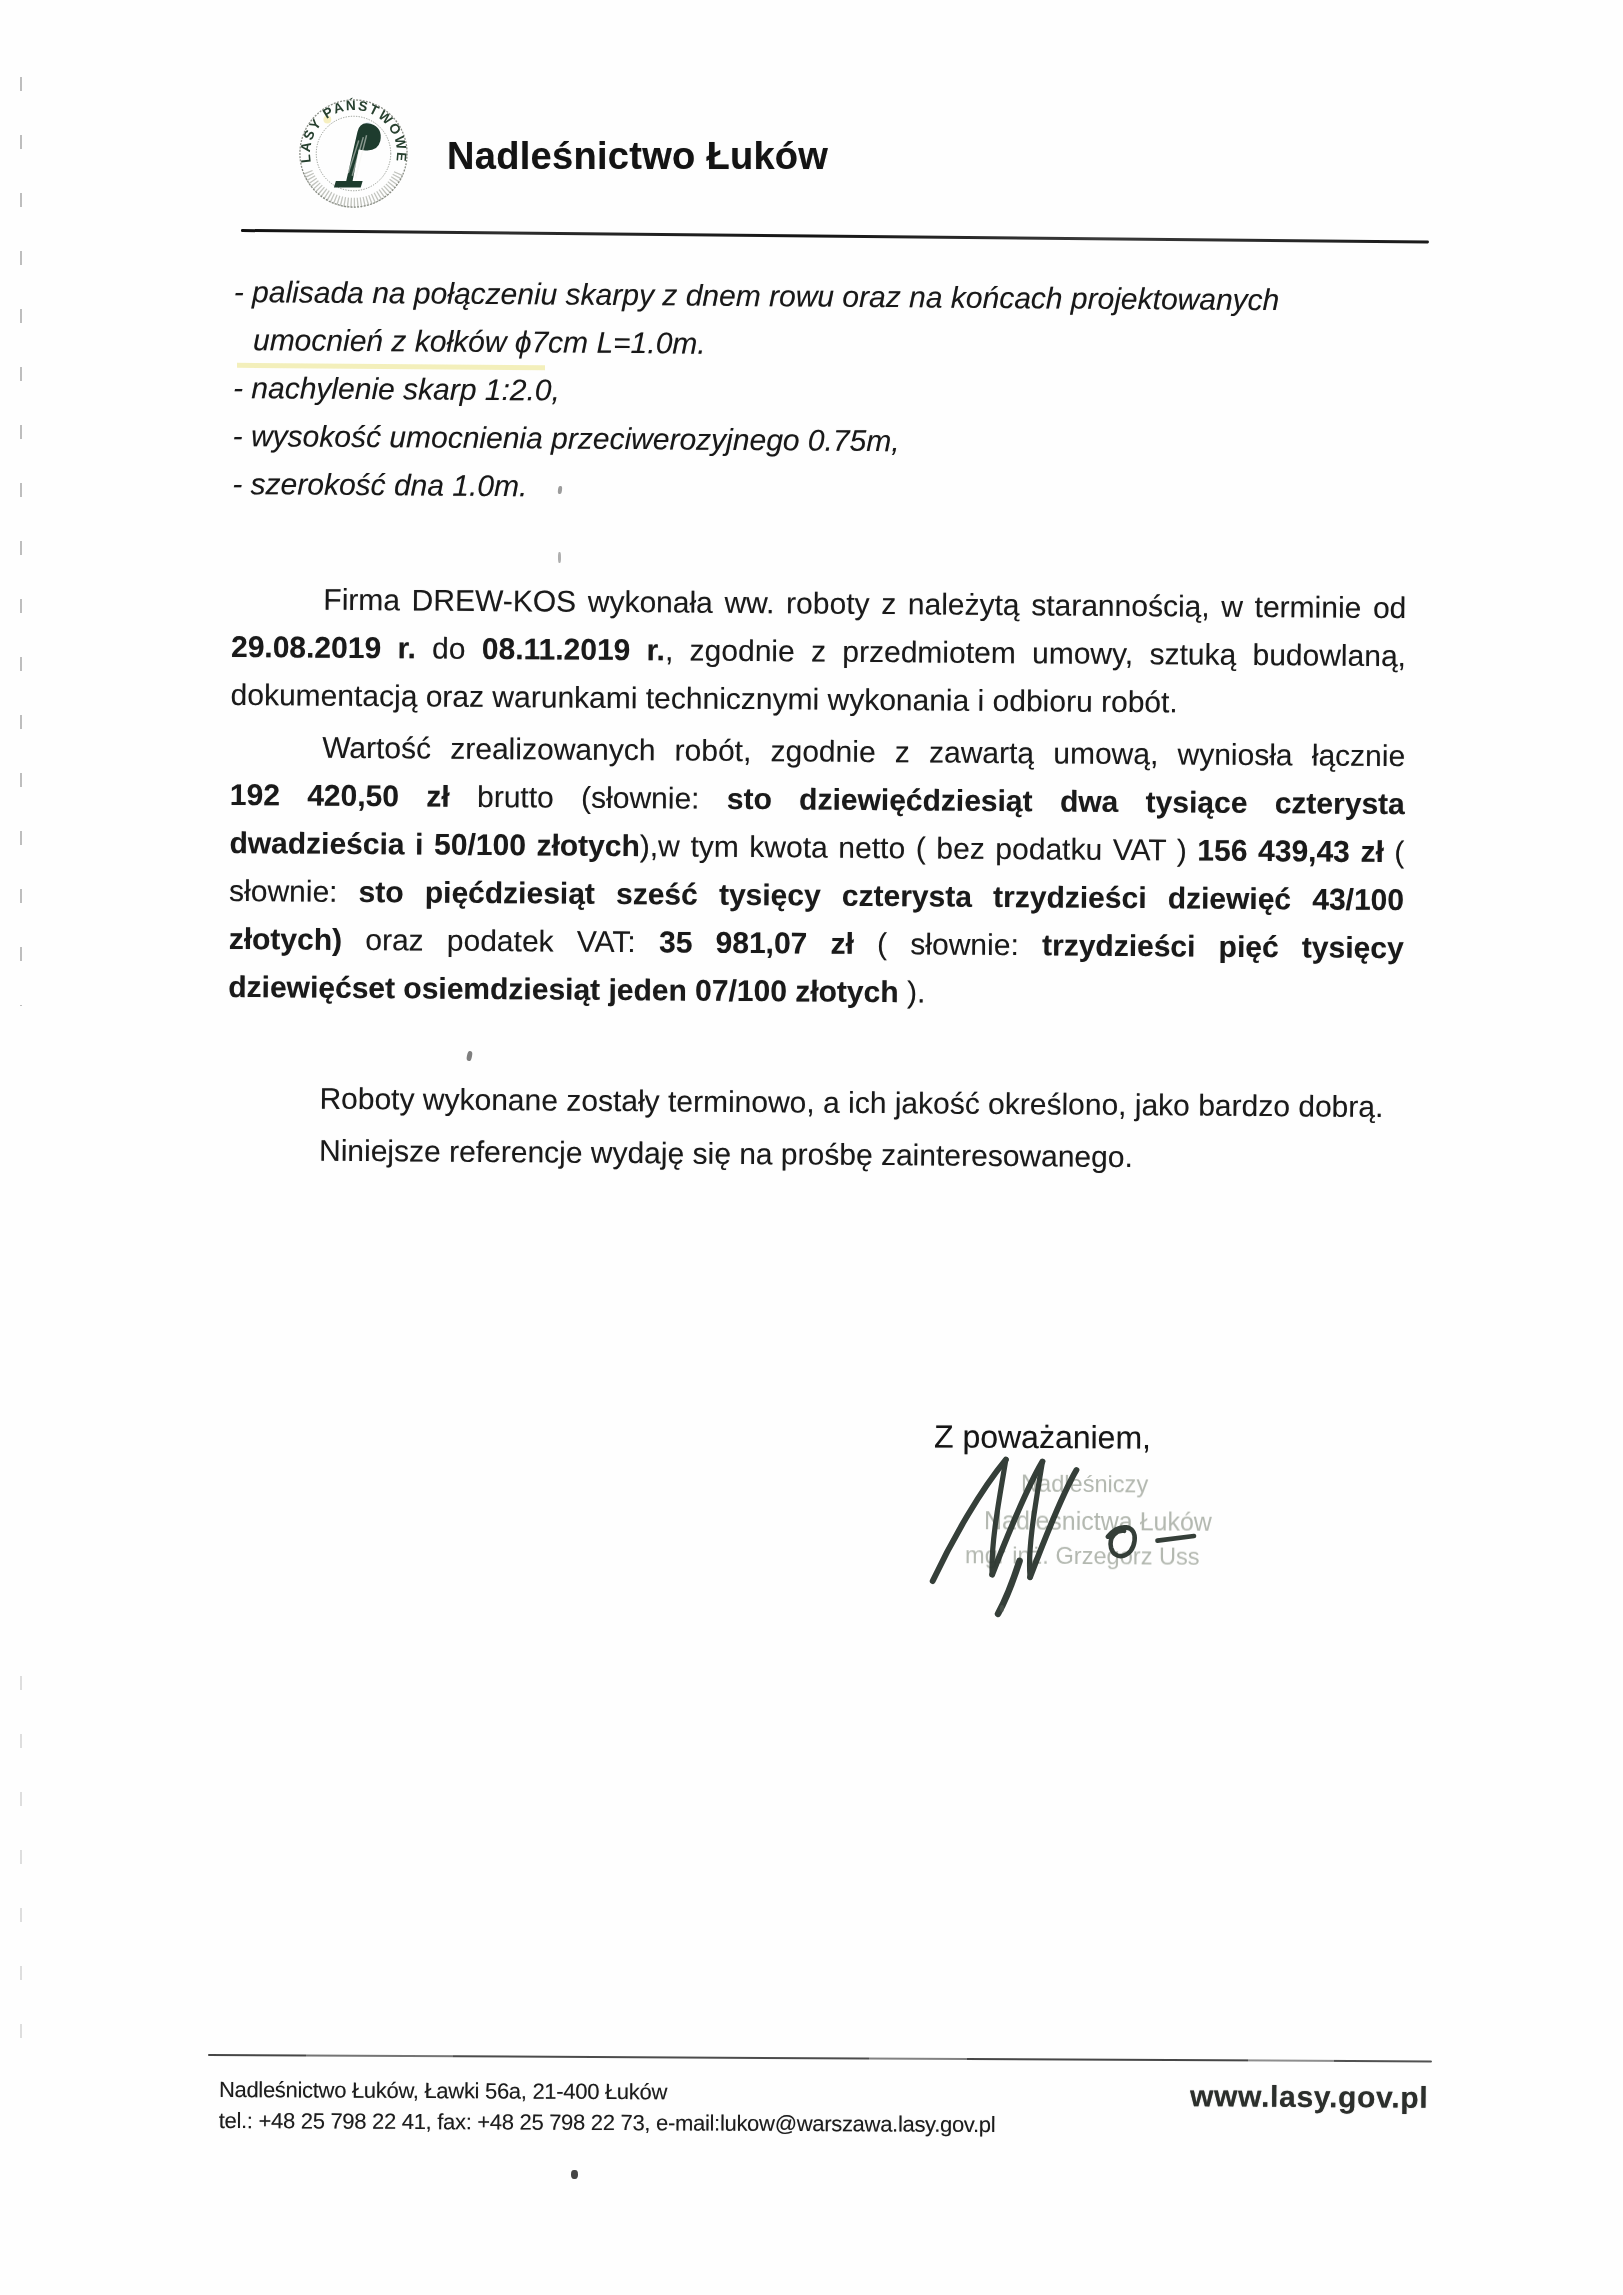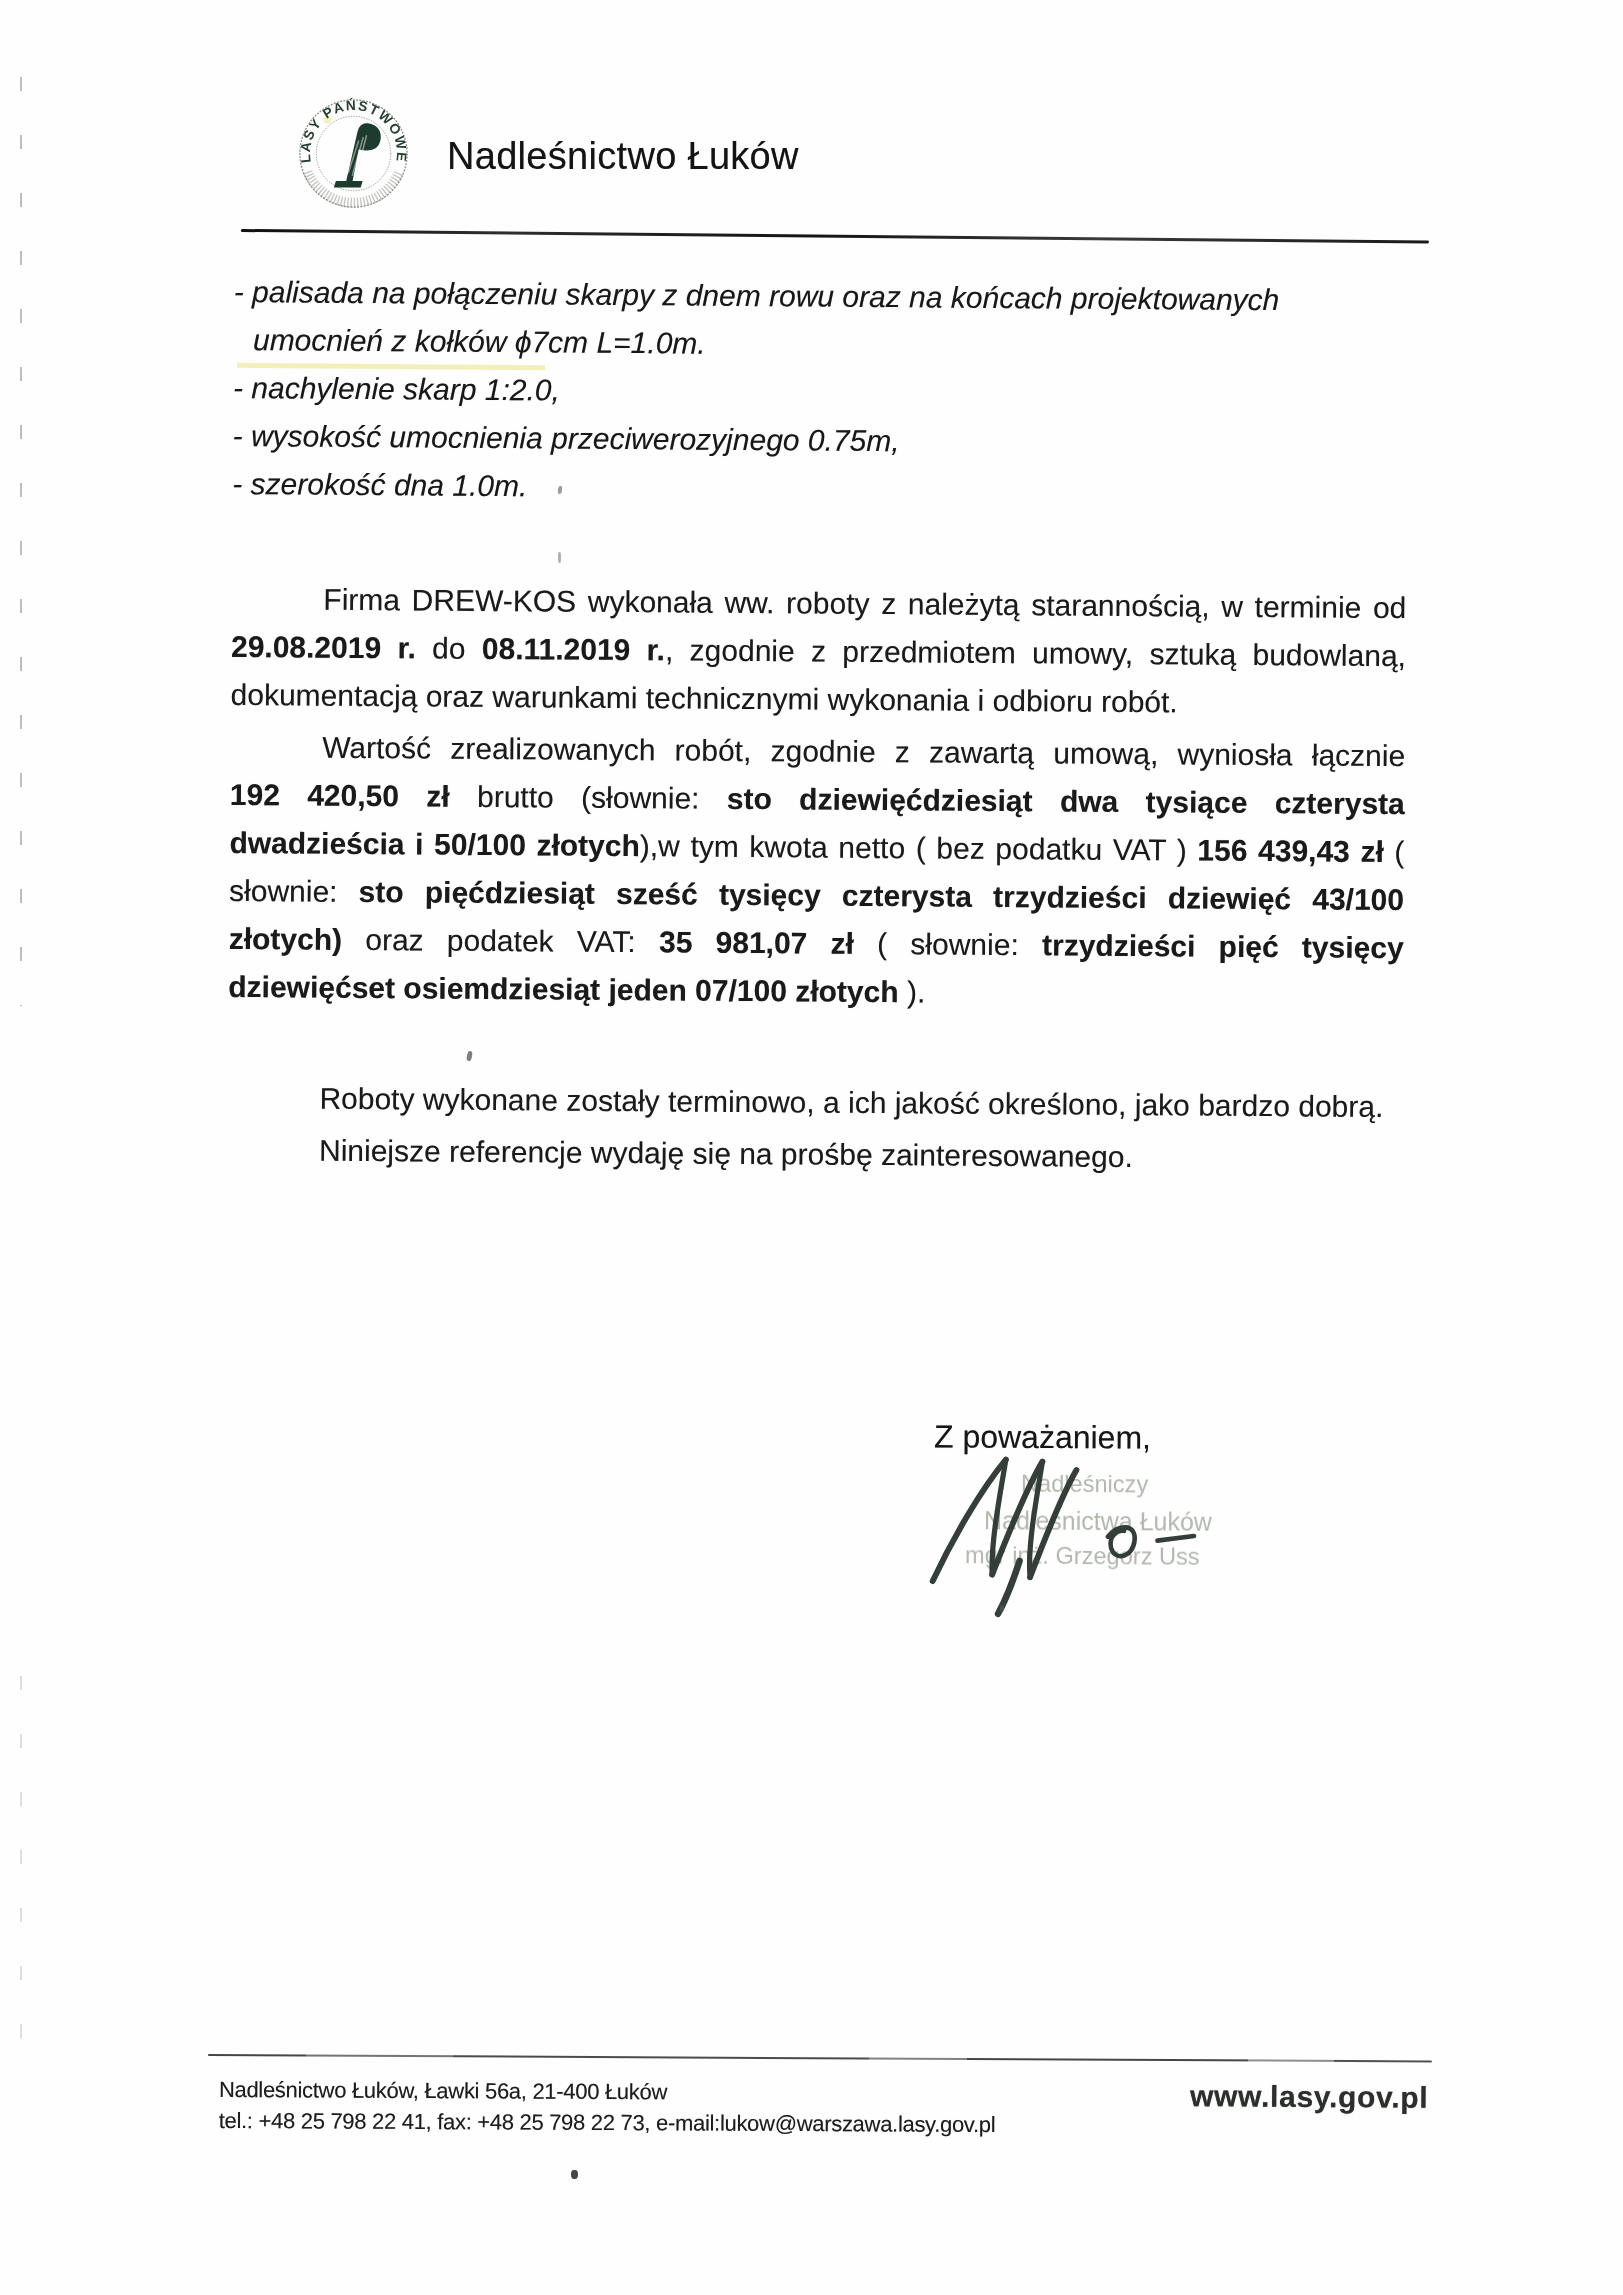--- a/index.html
+++ b/index.html
@@ -8,21 +8,21 @@
     width:1623px;height:2295px;
     background:#fefefe;
     overflow:hidden;
     font-family:"Liberation Sans","DejaVu Sans",sans-serif;
     color:#1a1a1a;
   }
   
   .logo{position:absolute;left:296px;top:96px;width:115px;height:115px;}
   .org-title{
     position:absolute;left:447px;top:135px;
-    font-size:38px;font-weight:normal;letter-spacing:0.3px;color:#141414;
+    font-size:38px;font-weight:bold;letter-spacing:0.3px;color:#141414;
     text-shadow:0 0 0.7px rgba(0,0,0,.45);
     white-space:nowrap;
   }
   .rule{position:absolute;transform-origin:0 0;}
   .top-rule{
     left:241px;top:229px;width:1188px;height:2.6px;
     background:linear-gradient(90deg,#101010 0%,#2e2e2e 22%,#141414 48%,#3a3a3a 72%,#1a1a1a 100%);
     transform:rotate(0.55deg);
     border-radius:1.3px;
   }

